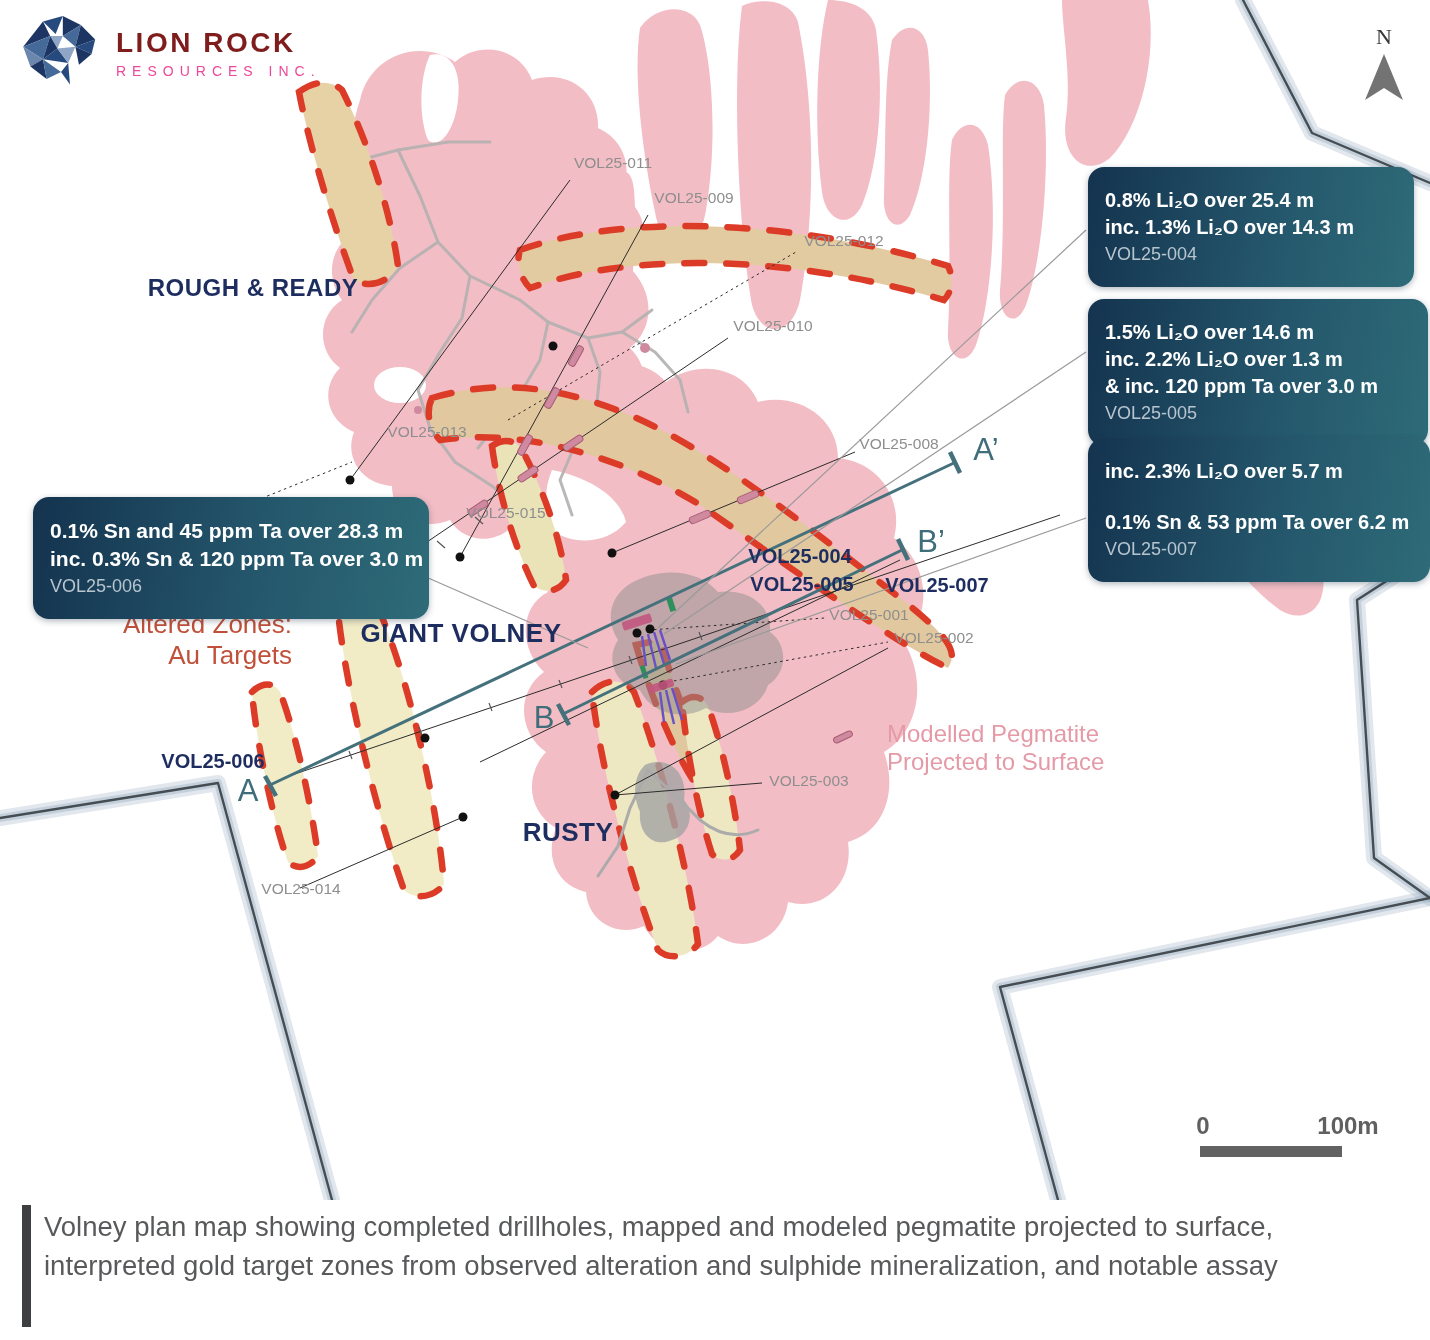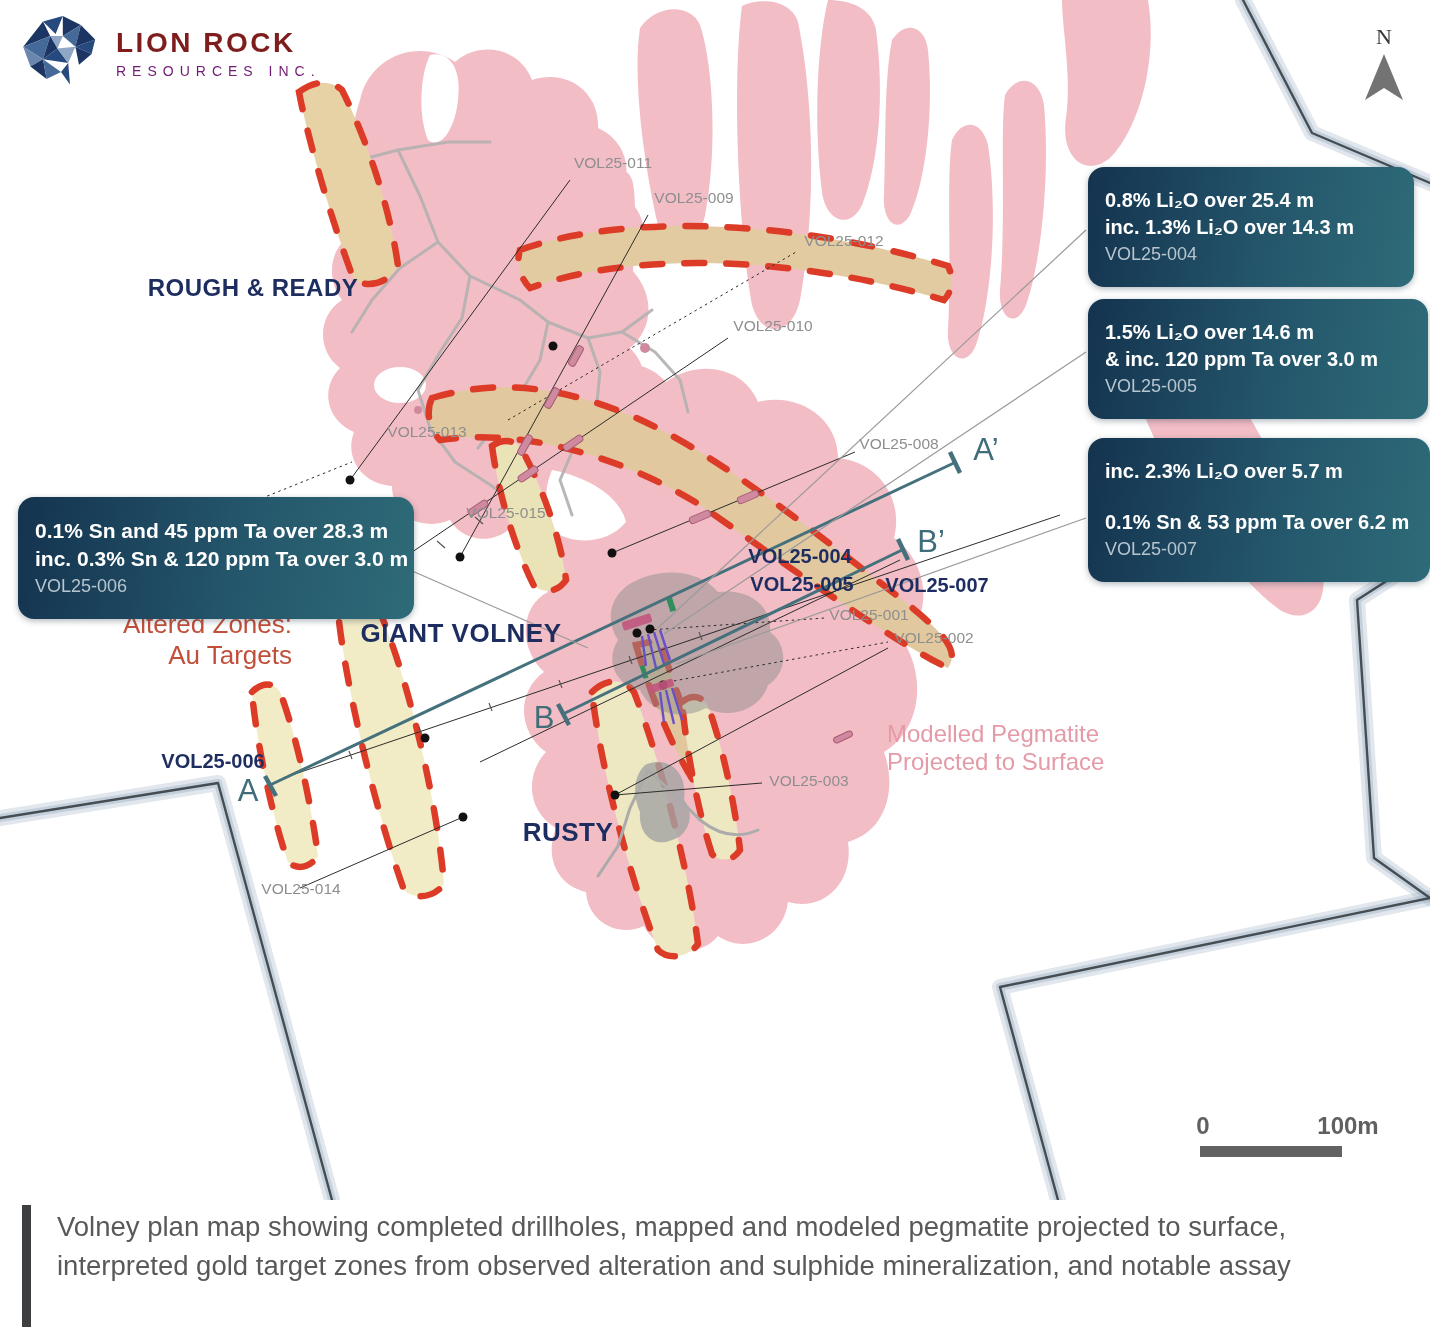--- a/index.html
+++ b/index.html
@@ -4,39 +4,39 @@
 <style>
   html,body{margin:0;padding:0;background:#ffffff;}
   #stage{position:relative;width:1430px;height:1340px;background:#ffffff;overflow:hidden;
          font-family:"Liberation Sans","DejaVu Sans",sans-serif;}
   #mapsvg{position:absolute;left:0;top:0;}
 
   
   .logo{position:absolute;left:16px;top:12px;display:flex;align-items:center;gap:10px;}
   .logo-text{display:flex;flex-direction:column;}
   .logo-title{font-size:28px;font-weight:800;color:#7f1d1d;letter-spacing:2.5px;line-height:30px;}
-  .logo-sub{font-size:14px;font-weight:400;color:#701a75;letter-spacing:6px;margin-top:5px;}
+  .logo-sub{font-size:14px;font-weight:400;color:#ec4899;letter-spacing:6px;margin-top:5px;}
 
   
   .callout{position:absolute;border-radius:16px;color:#ffffff;
            background:linear-gradient(100deg,#14334f 0%,#24566b 55%,#2e6b78 100%);
            box-shadow:0 2px 6px rgba(30,50,70,0.35);padding:20px 17px;}
   .callout .line{font-size:20px;font-weight:700;line-height:27px;white-space:nowrap;}
   .callout .gap{height:24px;}
   .callout .hole{font-size:18px;font-weight:400;color:#b7c5cf;line-height:25px;margin-top:1px;}
   .co-004{left:1088px;top:167px;width:292px;}
   .co-005{left:1088px;top:299px;width:306px;}
   .co-007{left:1088px;top:438px;width:308px;}
-  .co-006{left:18px;top:497px;width:362px;}
+  .co-006{left:33px;top:497px;width:362px;}
   .co-006 .line{font-size:21px;line-height:28px;}
 
   
   .caption{position:absolute;left:0;top:1205px;width:1430px;display:flex;}
   .caption-bar{width:9px;background:#3d3f40;margin-left:22px;flex:0 0 9px;height:122px;}
-  .caption-text{margin-left:26px;color:#58595b;font-size:27.5px;line-height:39px;padding-top:2px;white-space:nowrap;}
+  .caption-text{margin-left:13px;color:#58595b;font-size:27.5px;line-height:39px;padding-top:2px;white-space:nowrap;}
 </style>
 </head>
 <body>
 
 <div id="stage">
 
 <svg id="mapsvg" width="1430" height="1200" viewBox="0 0 1430 1200">
 
   <g fill="#f3bdc5" stroke="none">
     <path d="M360,100 C370,55 420,38 455,62 C480,40 520,48 532,80 C570,68 600,95 598,128 C625,140 634,170 620,194 C648,210 652,244 628,266 C654,290 656,326 630,348 C654,372 648,410 620,422 C630,458 610,488 578,486 C574,516 545,532 518,520 C500,545 465,545 450,520 C420,532 392,515 392,486 C362,484 344,458 354,432 C326,420 320,388 340,368 C316,350 318,315 342,300 C325,278 330,245 354,234 C344,195 348,135 360,100 Z"></path>
@@ -276,20 +276,21 @@
 </div>
 
 <div class="callout co-004">
   <div class="line">0.8% Li₂O over 25.4 m</div>
   <div class="line">inc. 1.3% Li₂O over 14.3 m</div>
   <div class="hole">VOL25-004</div>
 </div>
 
 <div class="callout co-005">
   <div class="line">1.5% Li₂O over 14.6 m</div>
+  <div class="line">inc. 2.2% Li₂O over 1.3 m</div>
   <div class="line">&amp; inc. 120 ppm Ta over 3.0 m</div>
   <div class="hole">VOL25-005</div>
 </div>
 
 <div class="callout co-007">
   <div class="line">inc. 2.3% Li₂O over 5.7 m</div>
   <div class="gap"></div>
   <div class="line">0.1% Sn &amp; 53 ppm Ta over 6.2 m</div>
   <div class="hole">VOL25-007</div>
 </div>

